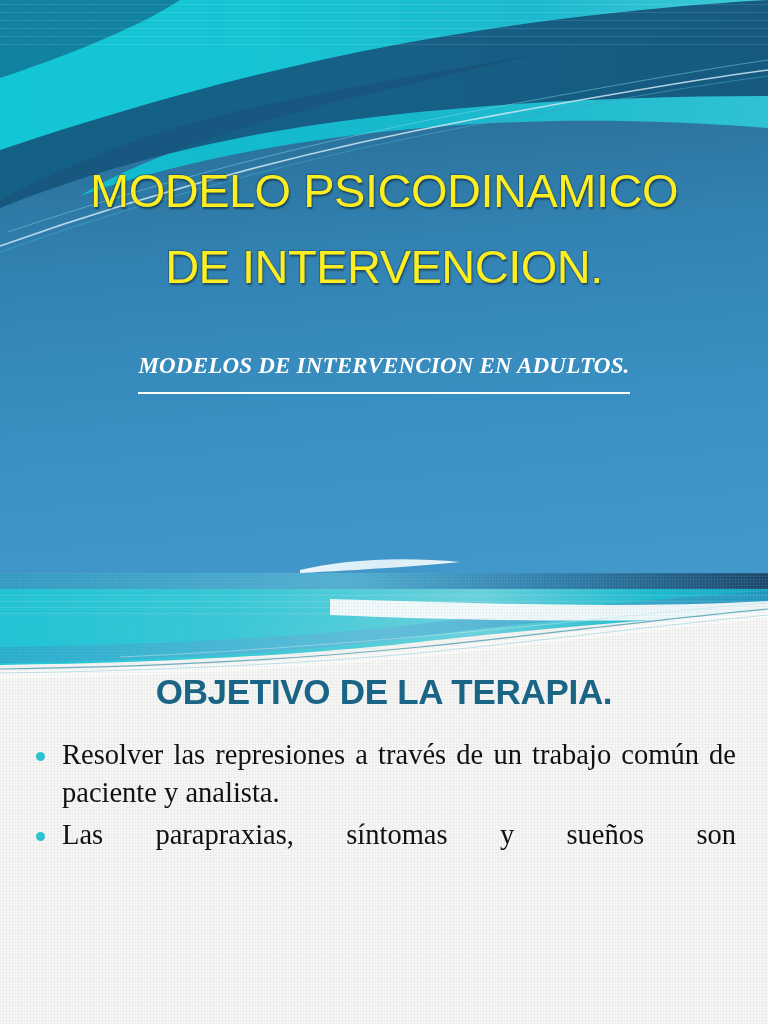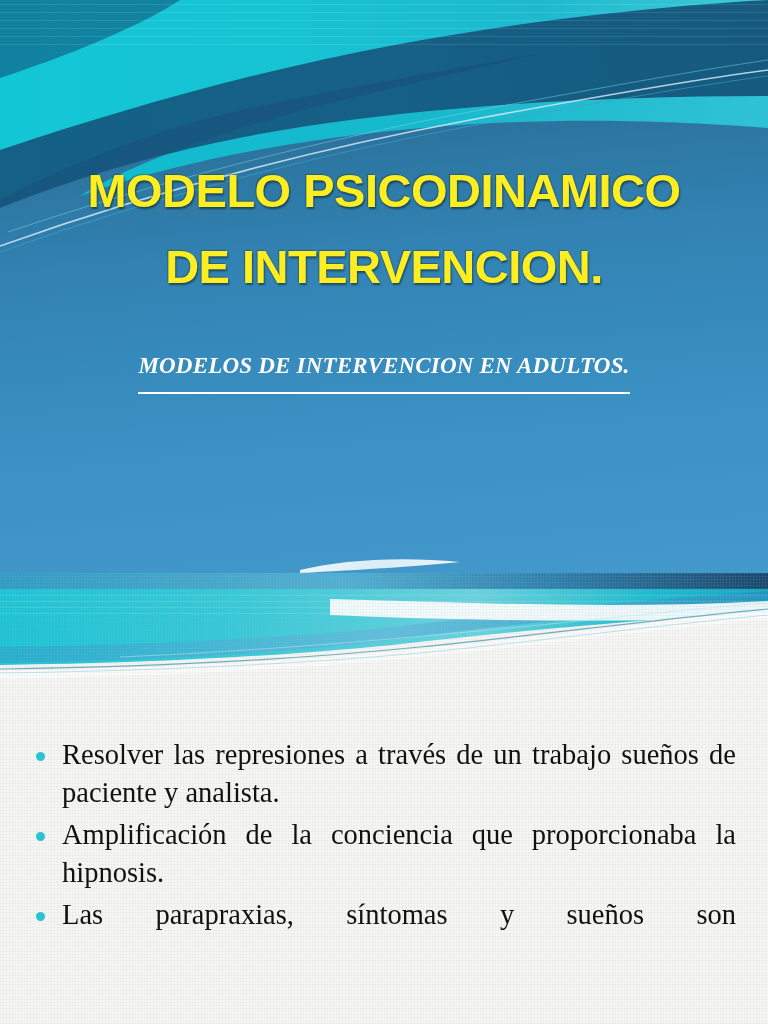--- a/index.html
+++ b/index.html
@@ -37,21 +37,21 @@
     display: block;
   }
   .slide1-title {
     position: absolute;
     left: 0;
     top: 122px;
     width: 768px;
     text-align: center;
     color: #FCEE21;
     font-family: "Liberation Sans", sans-serif;
-    font-weight: bold;
+    font-weight: normal;
     font-size: 47px;
     line-height: 76px;
     letter-spacing: -0.5px;
     text-shadow: 1px 2px 2px rgba(0,0,0,0.45), -1px -1px 1px rgba(0,0,0,0.25);
     white-space: pre-line;
   }
   .slide1-subtitle {
     position: absolute;
     left: 0;
     top: 353px;
@@ -261,33 +261,30 @@
       <g opacity="0.12">
         <rect x="0" y="22" width="768" height="1" fill="#ffffff"></rect>
         <rect x="0" y="28" width="768" height="1" fill="#ffffff"></rect>
         <rect x="0" y="34" width="768" height="1" fill="#ffffff"></rect>
         <rect x="0" y="40" width="768" height="1" fill="#ffffff"></rect>
       </g>
     </svg>
 
     <div class="texture"></div>
 
+    <h2 class="slide2-title">OBJETIVO DE LA TERAPIA.</h2>
 
     <ul class="bullets" style="list-style:none;margin:0;padding:0;">
 
       <li class="bullet">
         <span class="bullet-dot"></span>
-        <span class="bullet-text">Resolver las represiones a través de un trabajo sueños de paciente y analista.</span>
+        <span class="bullet-text">Resolver las represiones a través de un trabajo común de paciente y analista.</span>
       </li>
 
 
-      <li class="bullet">
-        <span class="bullet-dot"></span>
-        <span class="bullet-text">Amplificación de la conciencia que proporcionaba la hipnosis.</span>
-      </li>
 
       <li class="bullet">
         <span class="bullet-dot"></span>
         <span class="bullet-text last">Las parapraxias, síntomas y sueños son</span>
       </li>
 
     </ul>
   </section>
 
 </div>

